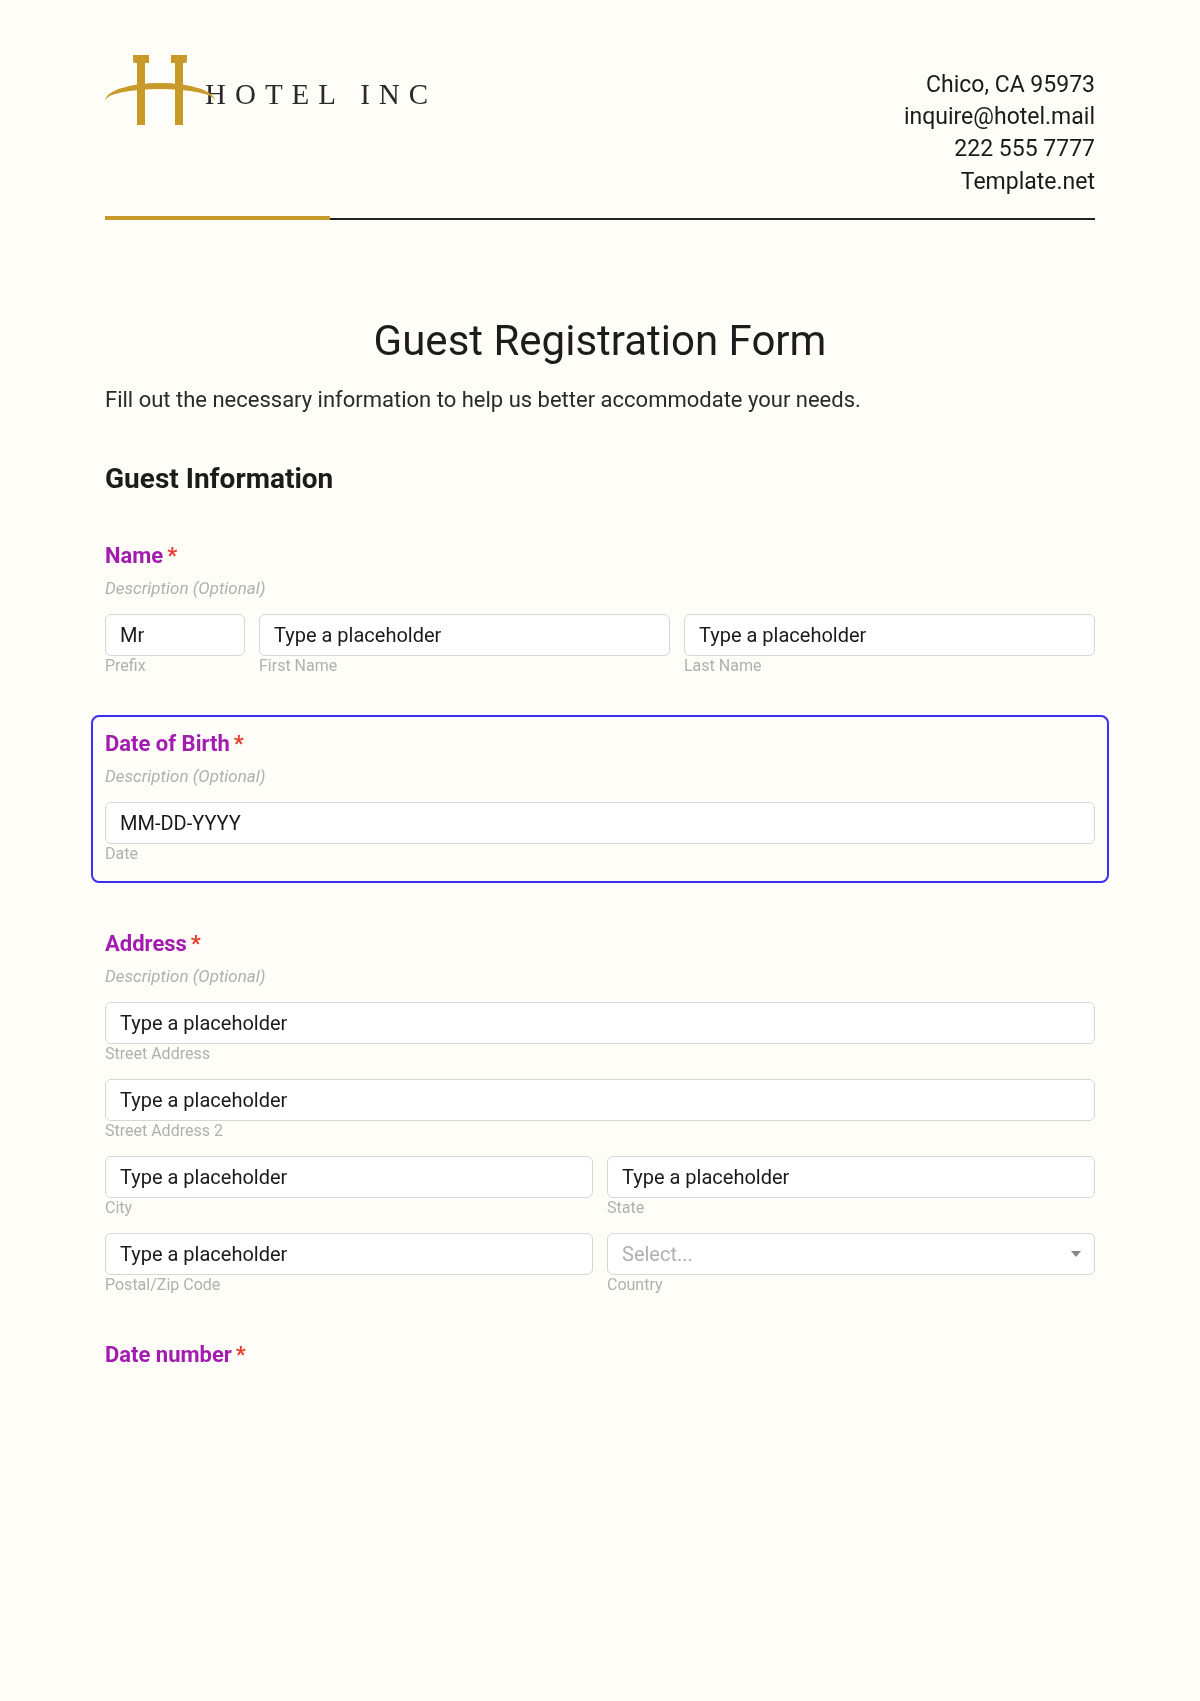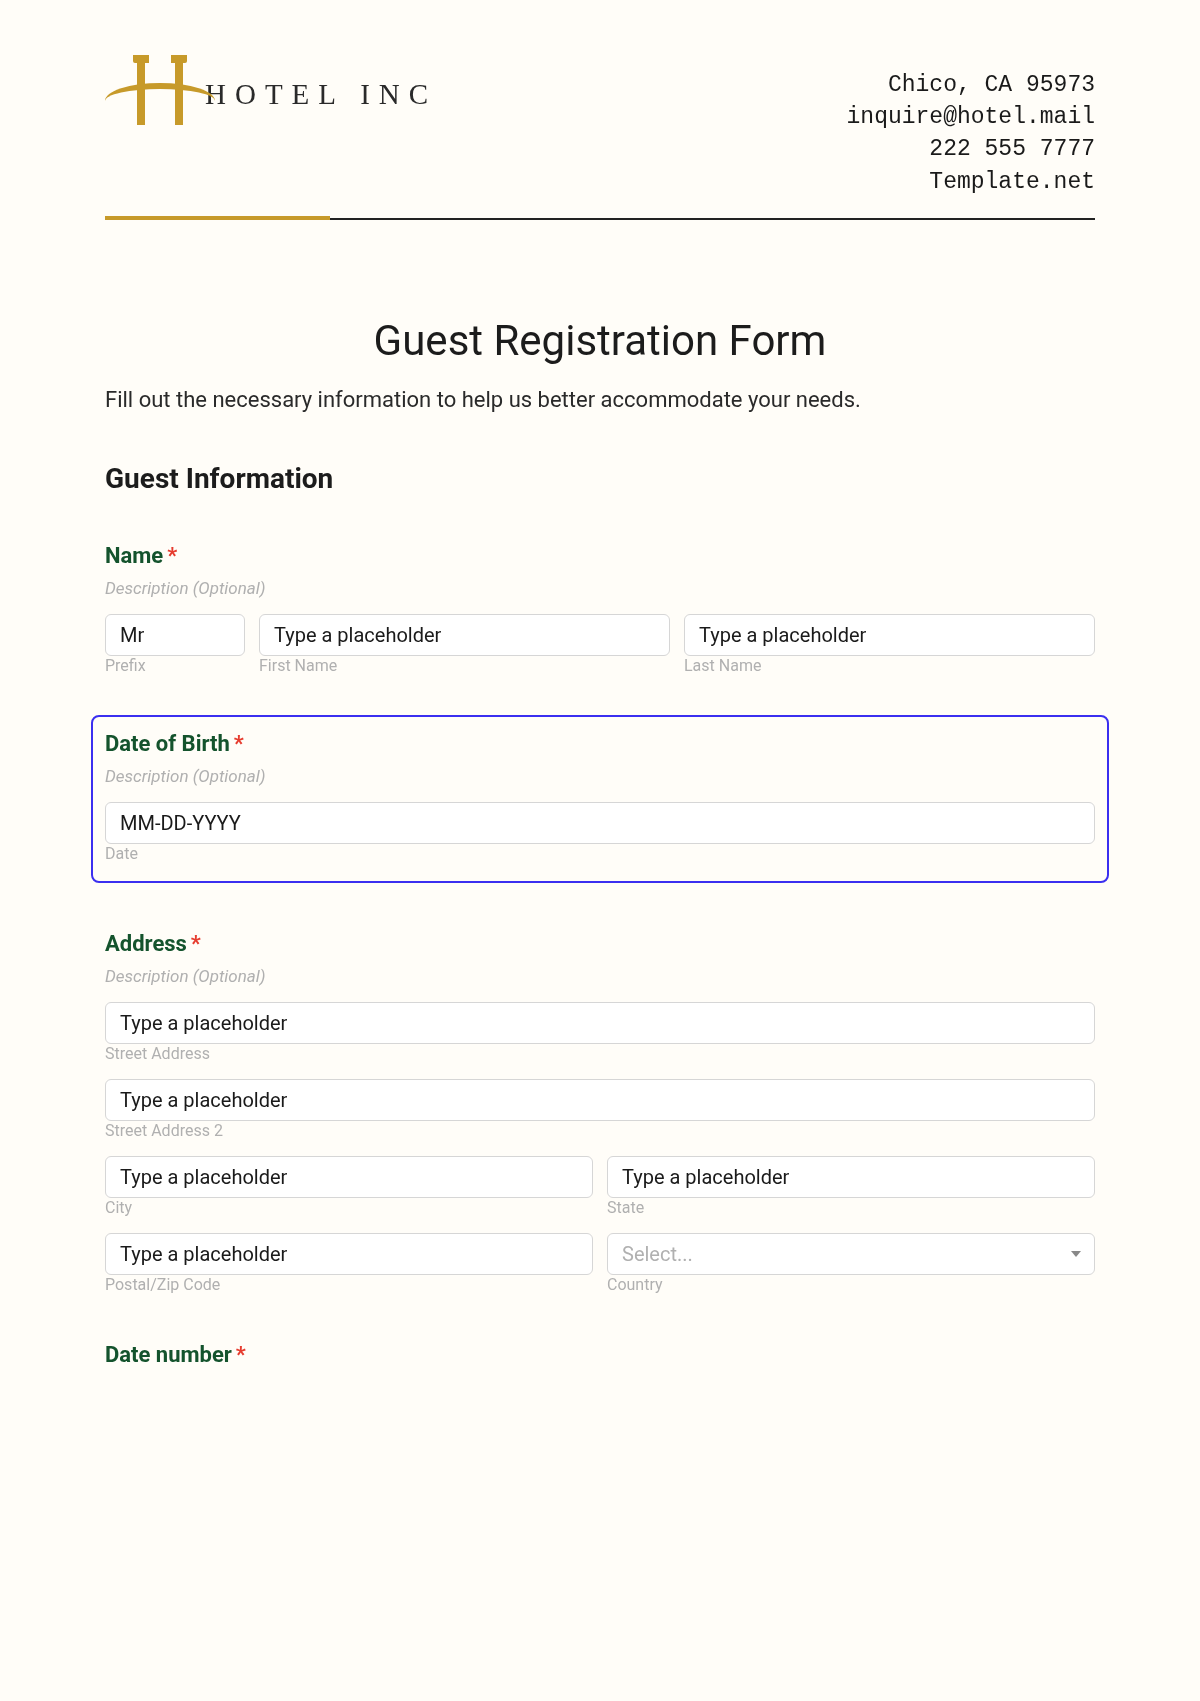--- a/index.html
+++ b/index.html
@@ -63,21 +63,20 @@
     letter-spacing: 9px;
     color: #2a2a2a;
     font-weight: 400;
   }
   .contact {
     text-align: right;
     font-size: 23px;
     line-height: 1.4;
     color: #1a1a1a;
     padding-top: 14px;
-    font-family: Liberation Mono, monospace;
   }
   .hr-wrap {
     display:flex;
     height:4px;
     margin-top:4px;
   }
   .hr-gold { width:225px; background:#c79a2a; }
   .hr-dark { flex:1; background:#222; height:2px; align-self:flex-end; }
   .title {
     text-align:center;
@@ -105,21 +104,21 @@
     border:2px solid #3b2ff0;
     border-radius:8px;
     padding:14px 12px 18px 12px;
     margin-left:-14px;
     margin-right:-14px;
     margin-top:40px;
   }
   .field-label {
     font-size:22px;
     font-weight:700;
-    color:#14532d;
+    color:#a21caf;
   }
   .req { color:#e63c2f; }
   .field-desc {
     font-size:17px;
     font-style:italic;
     color:#b0b0b0;
     margin-top:10px;
   }
   .row {
     display:flex;

